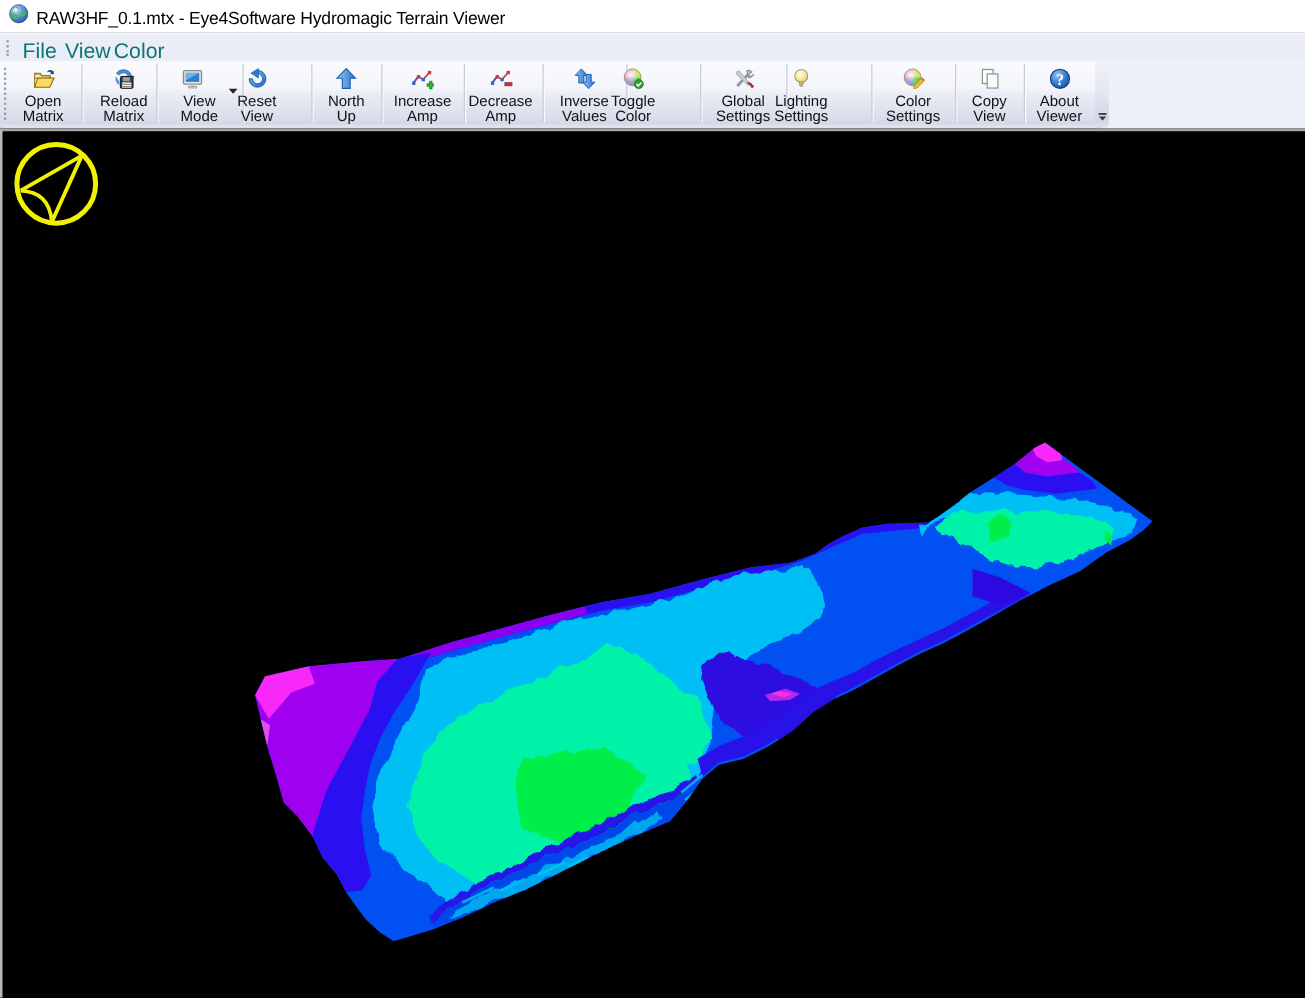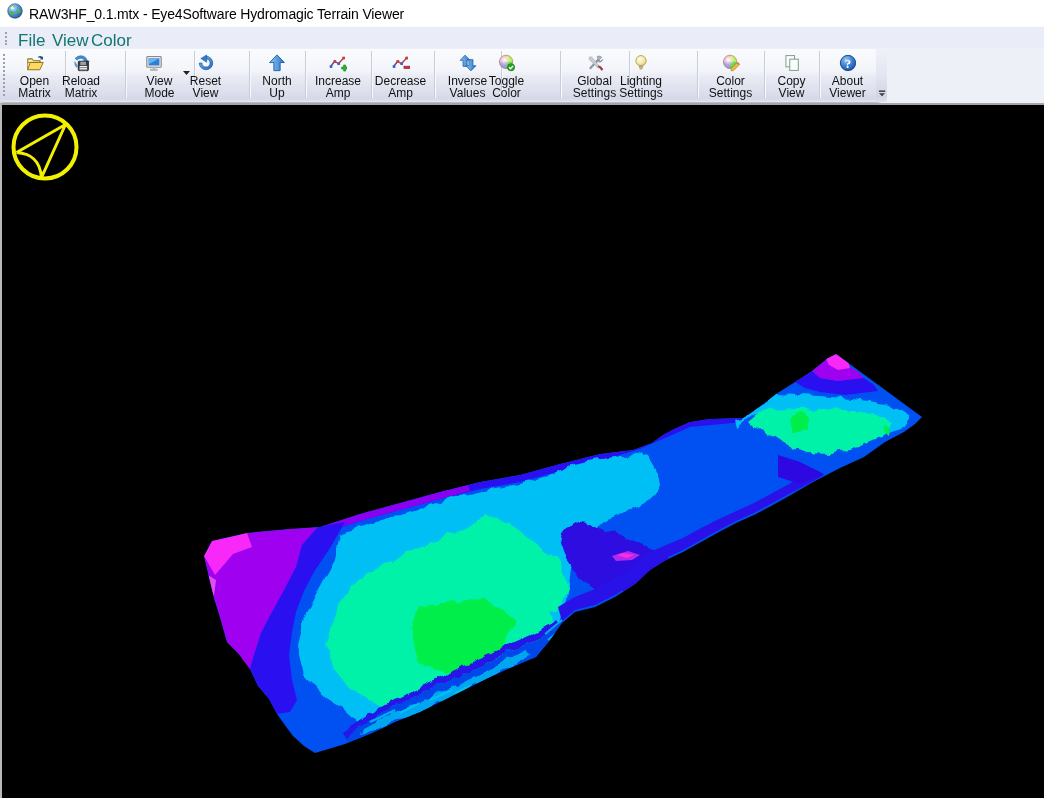--- a/index.html
+++ b/index.html
@@ -88,21 +88,21 @@
 <div class="btn" style="left:4px;width:61px">
 <svg class="ic" style="margin-left:-9px" width="16" height="16" viewBox="0 0 16 16">
         <path d="M10.5,2.6 C12,1.4 13.6,1.6 14.3,2.6 L15,2.0 L15.2,4.8 L12.4,4.6 L13.2,3.8 C12.6,2.9 11.6,2.8 10.8,3.4Z" fill="#1f4e79"></path>
 <path d="M1.5,4.2 L5.6,4.2 L6.6,5.8 L12.5,5.8 L12.5,7.4 L1.5,7.4 Z" fill="#f7eca2" stroke="#967f2e" stroke-width="0.8"></path>
 <path d="M1.5,14 L1.5,4.5 L5.5,4.5 L6.5,6 L12.4,6 L12.4,7.6 L1.5,7.6" fill="#f7eca2" stroke="#967f2e" stroke-width="0.8"></path>
 <path d="M3.8,7.5 L15.3,7.5 L12.3,14 L1.5,14 Z" fill="#f3c433" stroke="#8a6914" stroke-width="0.8"></path>
 <path d="M4.2,8.1 L14.4,8.1 L12,13.4 L2.3,13.4 Z" fill="#fbda63"></path>
       </svg>
 <div class="lb">Open<br>Matrix</div>
     </div>
-<div class="btn" style="left:51px;width:60px">
+<div class="btn" style="left:69px;width:60px">
 <svg class="ic" style="margin-left:-9px" width="16" height="16" viewBox="0 0 16 16">
         <path d="M8,1.6 A6,6 0 0 1 13.6,6.2 L15.4,6.2 L12.2,9.6 L9.4,6.2 L11.4,6.2 A4,4 0 0 0 8,3.8 A4.2,4.2 0 0 0 4.6,5.4 L2.8,4.0 A6,6 0 0 1 8,1.6 Z" fill="#3f8fd6" stroke="#1c5fa0" stroke-width="0.5"></path>
 <path d="M2.4,6 A6,6 0 0 0 4.8,12.6 L4.8,10 L2.4,6Z" fill="#3f8fd6" opacity="0.9"></path>
 <rect x="5.6" y="6.4" width="9" height="8.4" rx="0.8" fill="#3c3c3c" stroke="#141414" stroke-width="0.7"></rect>
 <rect x="7.4" y="6.8" width="5" height="3" fill="#9aa0a8"></rect>
 <rect x="6.8" y="10.6" width="6.6" height="3.8" fill="#f2f2f2"></rect>
 <rect x="6.8" y="11.6" width="6.6" height="0.8" fill="#888"></rect>
         <rect x="6.8" y="13.2" width="6.6" height="0.8" fill="#888"></rect>
       </svg>
 <div class="lb">Reload<br>Matrix</div>

